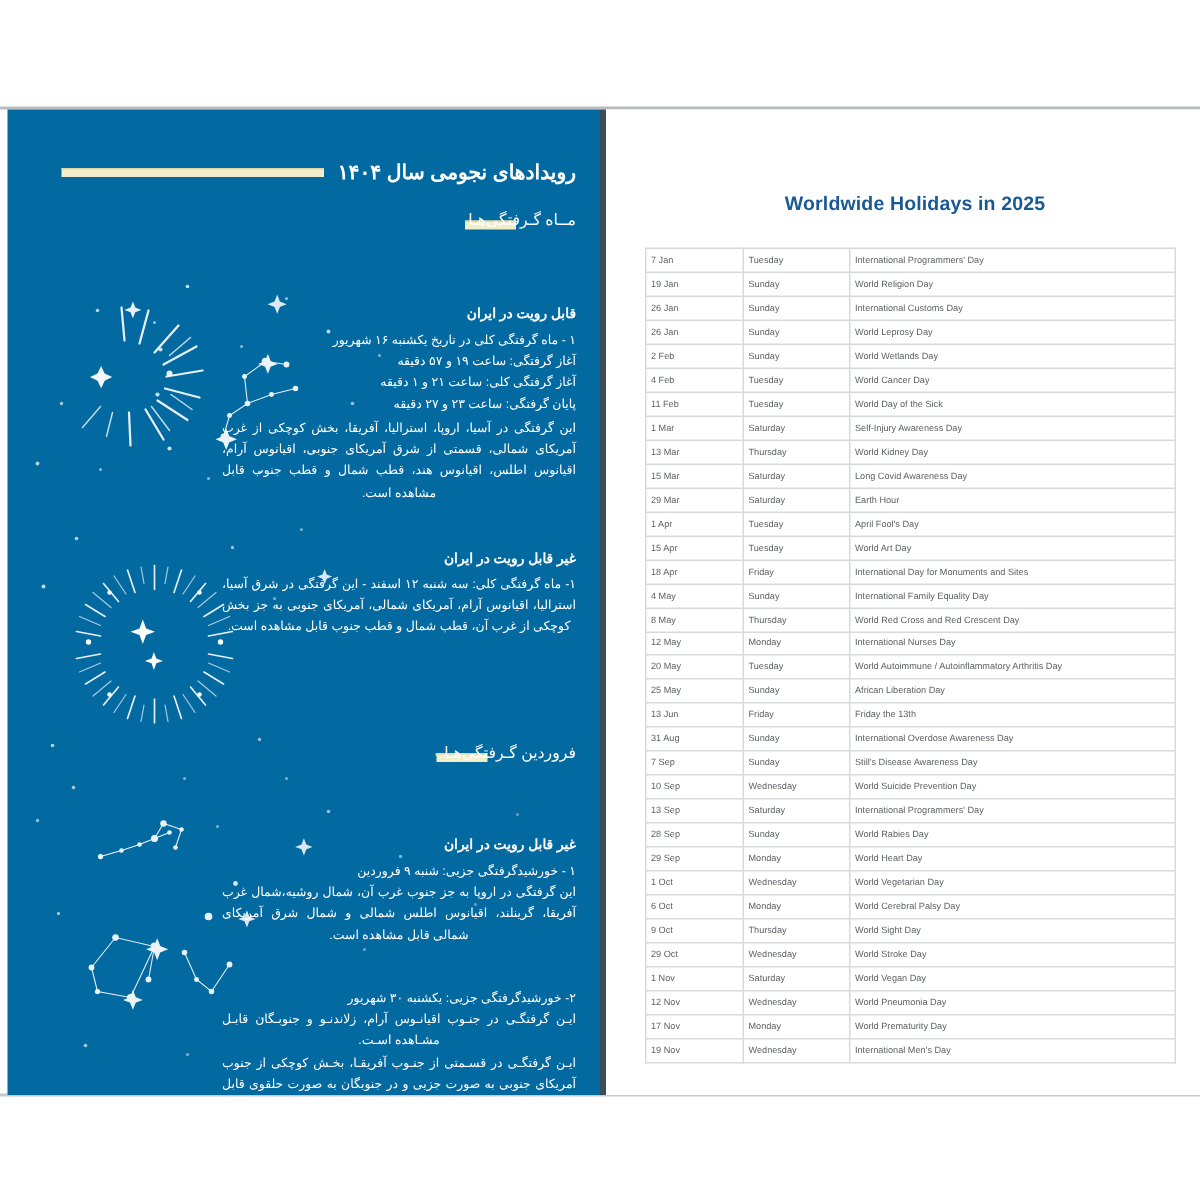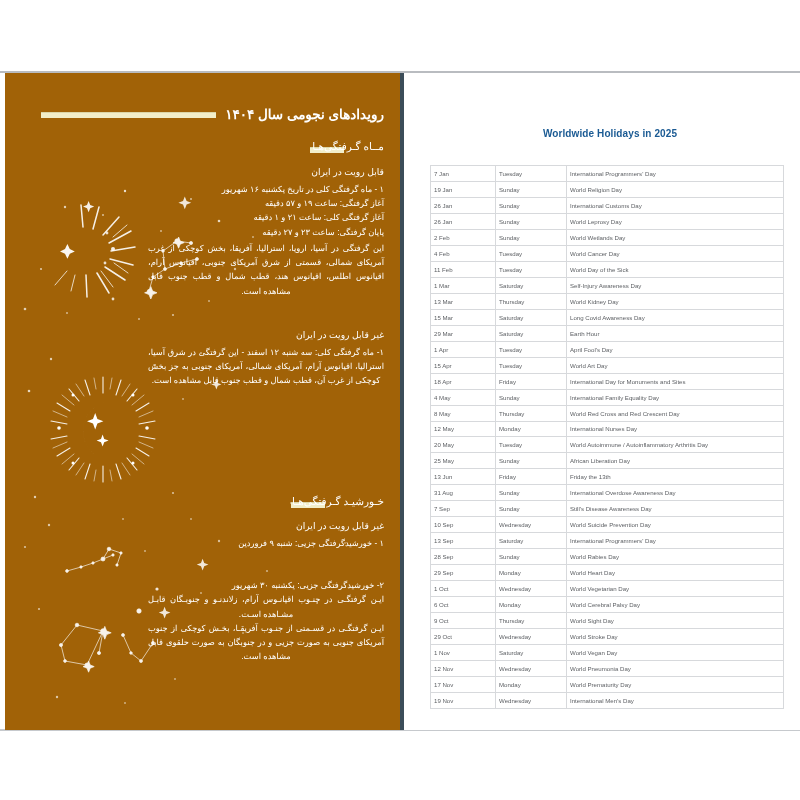--- a/index.html
+++ b/index.html
@@ -11,21 +11,21 @@
   }
   .page{position:relative;width:800px;height:800px;background:#fff;}
 
   
   .rule-top{position:absolute;left:0;top:71px;width:800px;height:2px;background:#b9bcc0;}
   .rule-bottom{position:absolute;left:0;top:729px;width:800px;height:2px;background:#c6c9cd;}
 
   
   .left-panel{
     position:absolute;left:5px;top:73px;width:395px;height:657px;
-    background:#a16207;
+    background:#0369a1;
     overflow:hidden;
   }
   .spine{position:absolute;left:400px;top:73px;width:4px;height:657px;background:#3c4d59;}
 
   .stars-layer{position:absolute;inset:0;pointer-events:none;}
 
   
   .accent-line{position:absolute;height:5px;background:#f2eec9;border-top:1px solid #dcd6a8;}
 
   .title-main{
@@ -35,30 +35,30 @@
   }
   .subhead{
     position:absolute;right:16px;
     font-size:10.5px;font-weight:normal;color:#ffffff;direction:rtl;
   }
   .blk{
     position:absolute;right:16px;width:236px;
     direction:rtl;text-align:right;color:#ffffff;
     font-size:8.3px;line-height:1.72;
   }
-  .blk .lbl{font-weight:normal;font-size:9.2px;display:block;margin-bottom:1px;}
+  .blk .lbl{font-weight:bold;font-size:9.2px;display:block;margin-bottom:1px;margin-top:37px;}
   .blk p{margin:0;}
   .blk .just{text-align:justify;text-align-last:center;}
   .blk .ctr{}
 
   
   .right-page{position:absolute;left:404px;top:73px;width:396px;height:657px;background:#fff;}
   .holiday-title{
     position:absolute;left:16px;right:0;top:55px;text-align:center;
-    font-size:10px;font-weight:bold;color:#1a5a93;
+    font-size:13px;font-weight:bold;color:#1a5a93;
     letter-spacing:.1px;
   }
   .tbl-wrap{position:absolute;left:26px;top:92px;width:332px;}
   table.holidays{border-collapse:collapse;width:332px;table-layout:fixed;}
   table.holidays td{
     border:1px solid #d7d9dc;
     font-size:6.1px;color:#5c5f63;
     padding:2.2px 3px 2.2px 3px;
     height:10.6px;
     white-space:nowrap;overflow:hidden;
@@ -278,25 +278,26 @@
       <p class="ctr">آغاز گرفتگی کلی: ساعت ۲۱ و ۱ دقیقه</p>
       <p class="ctr">پایان گرفتگی: ساعت ۲۳ و ۲۷ دقیقه</p>
       <p class="just" style="margin-top:2px;">این گرفتگی در آسیا، اروپا، استرالیا، آفریقا، بخش کوچکی از غرب آمریکای شمالی، قسمتی از شرق آمریکای جنوبی، اقیانوس آرام، اقیانوس اطلس، اقیانوس هند، قطب شمال و قطب جنوب قابل مشاهده است.</p>
     </div>
 
     <div class="blk" style="top:255px;">
       <span class="lbl">غیر قابل رویت در ایران</span>
       <p class="just">۱- ماه گرفتگی کلی: سه شنبه ۱۲ اسفند - این گرفتگی در شرق آسیا، استرالیا، اقیانوس آرام، آمریکای شمالی، آمریکای جنوبی به جز بخش کوچکی از غرب آن، قطب شمال و قطب جنوب قابل مشاهده است.</p>
     </div>
 
-    <div class="subhead" style="top:422px;">خـورشیـد گـرفتگی‌هـا</div>
+    <div class="subhead" style="top:422px;">فروردین گـرفتگی‌هـا</div>
 
     <div class="blk" style="top:446px;">
       <span class="lbl">غیر قابل رویت در ایران</span>
       <p class="ctr">۱ - خورشیدگرفتگی جزیی: شنبه ۹ فروردین</p>
+      <p class="just">این گرفتگی در اروپا به جز جنوب غرب آن، شمال روسیه،شمال غرب آفریقا، گرینلند، اقیانوس اطلس شمالی و شمال شرق آمریکای  شمالی قابل مشاهده است.</p>
       <p class="ctr" style="margin-top:28px;">۲- خورشیدگرفتگی جزیی: یکشنبه ۳۰ شهریور</p>
       <p class="just">ایـن گرفتگـی در جنـوب اقیانـوس آرام، زلاندنـو و جنوبـگان قابـل مشـاهده اسـت.</p>
       <p class="just">ایـن گرفتگـی در قسـمتی از جنـوب آفریقـا، بخـش کوچکی از جنوب آمریکای جنوبی به صورت جزیی و در جنوبگان به صورت حلقوی قابل مشاهده است.</p>
     </div>
 
   </div>
 
   <div class="spine"></div>
 
   <div class="right-page">

